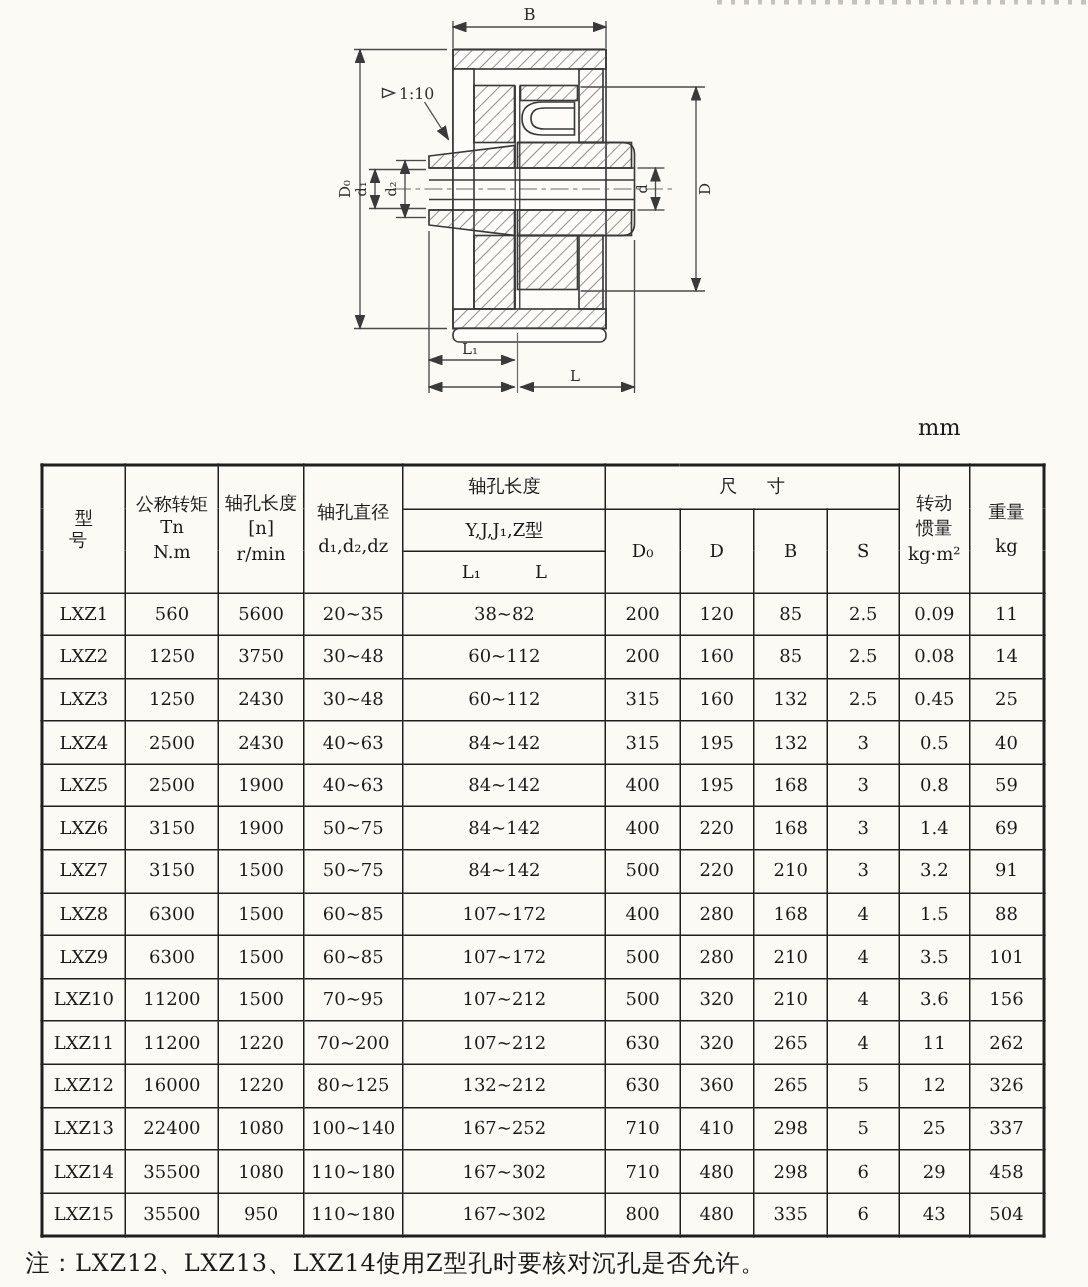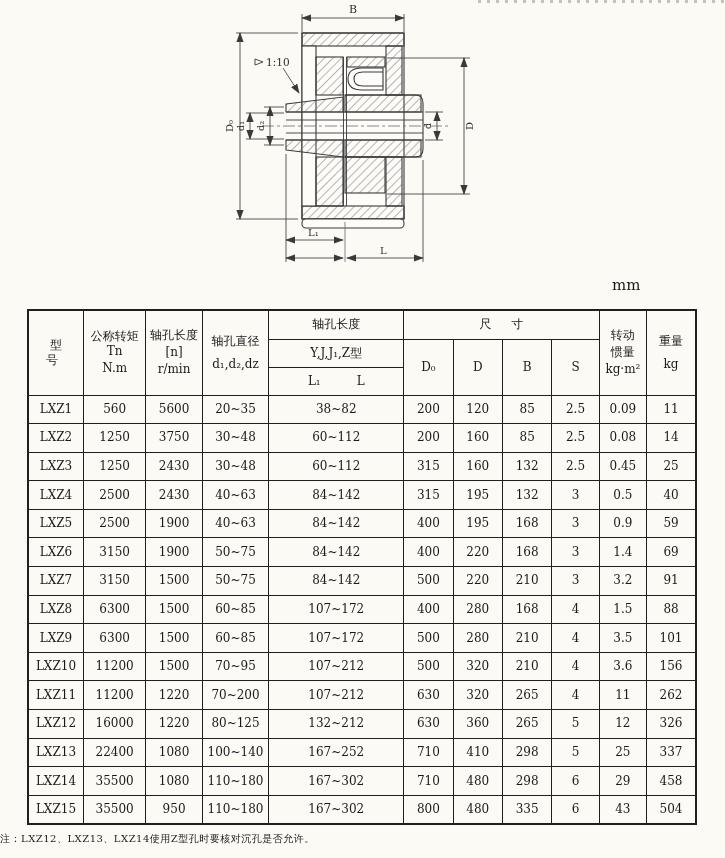--- a/index.html
+++ b/index.html
@@ -37,21 +37,21 @@
     overflow:hidden;
   }
   thead tr.h1 { height:29px; } thead tr.h2 { height:28px;padding-left:16px; } thead tr.h3 { height:28px; }
   tbody tr { height:28.6px; }
   th .stack { display:flex; flex-direction:column; justify-content:space-between; gap:2px; }
   th.sp { letter-spacing:8px; text-indent:8px; }
   .gap6 { margin-top:6px; }
   .l1l-cell { display:flex; justify-content:center; gap:36px; }
 
   .note {
-    position:absolute; left:0; top:832px; font-size:10px; letter-spacing:.5px;
+    position:absolute; left:17px; top:832px; font-size:16px; letter-spacing:.5px;
     white-space:nowrap;
   }
 </style>
 </head>
 <body>
 
 <div class="crop-fragment"></div>
 
 <div class="drawing">
 <svg width="725" height="270" viewBox="0 0 725 270">
@@ -292,21 +292,21 @@
       <tr>
         <td>LXZ5</td>
         <td>2500</td>
         <td>1900</td>
         <td>40~63</td>
         <td>84~142</td>
         <td>400</td>
         <td>195</td>
         <td>168</td>
         <td>3</td>
-        <td>0.9</td>
+        <td>0.8</td>
         <td>59</td>
       </tr>
       <tr>
         <td>LXZ6</td>
         <td>3150</td>
         <td>1900</td>
         <td>50~75</td>
         <td>84~142</td>
         <td>400</td>
         <td>220</td>

